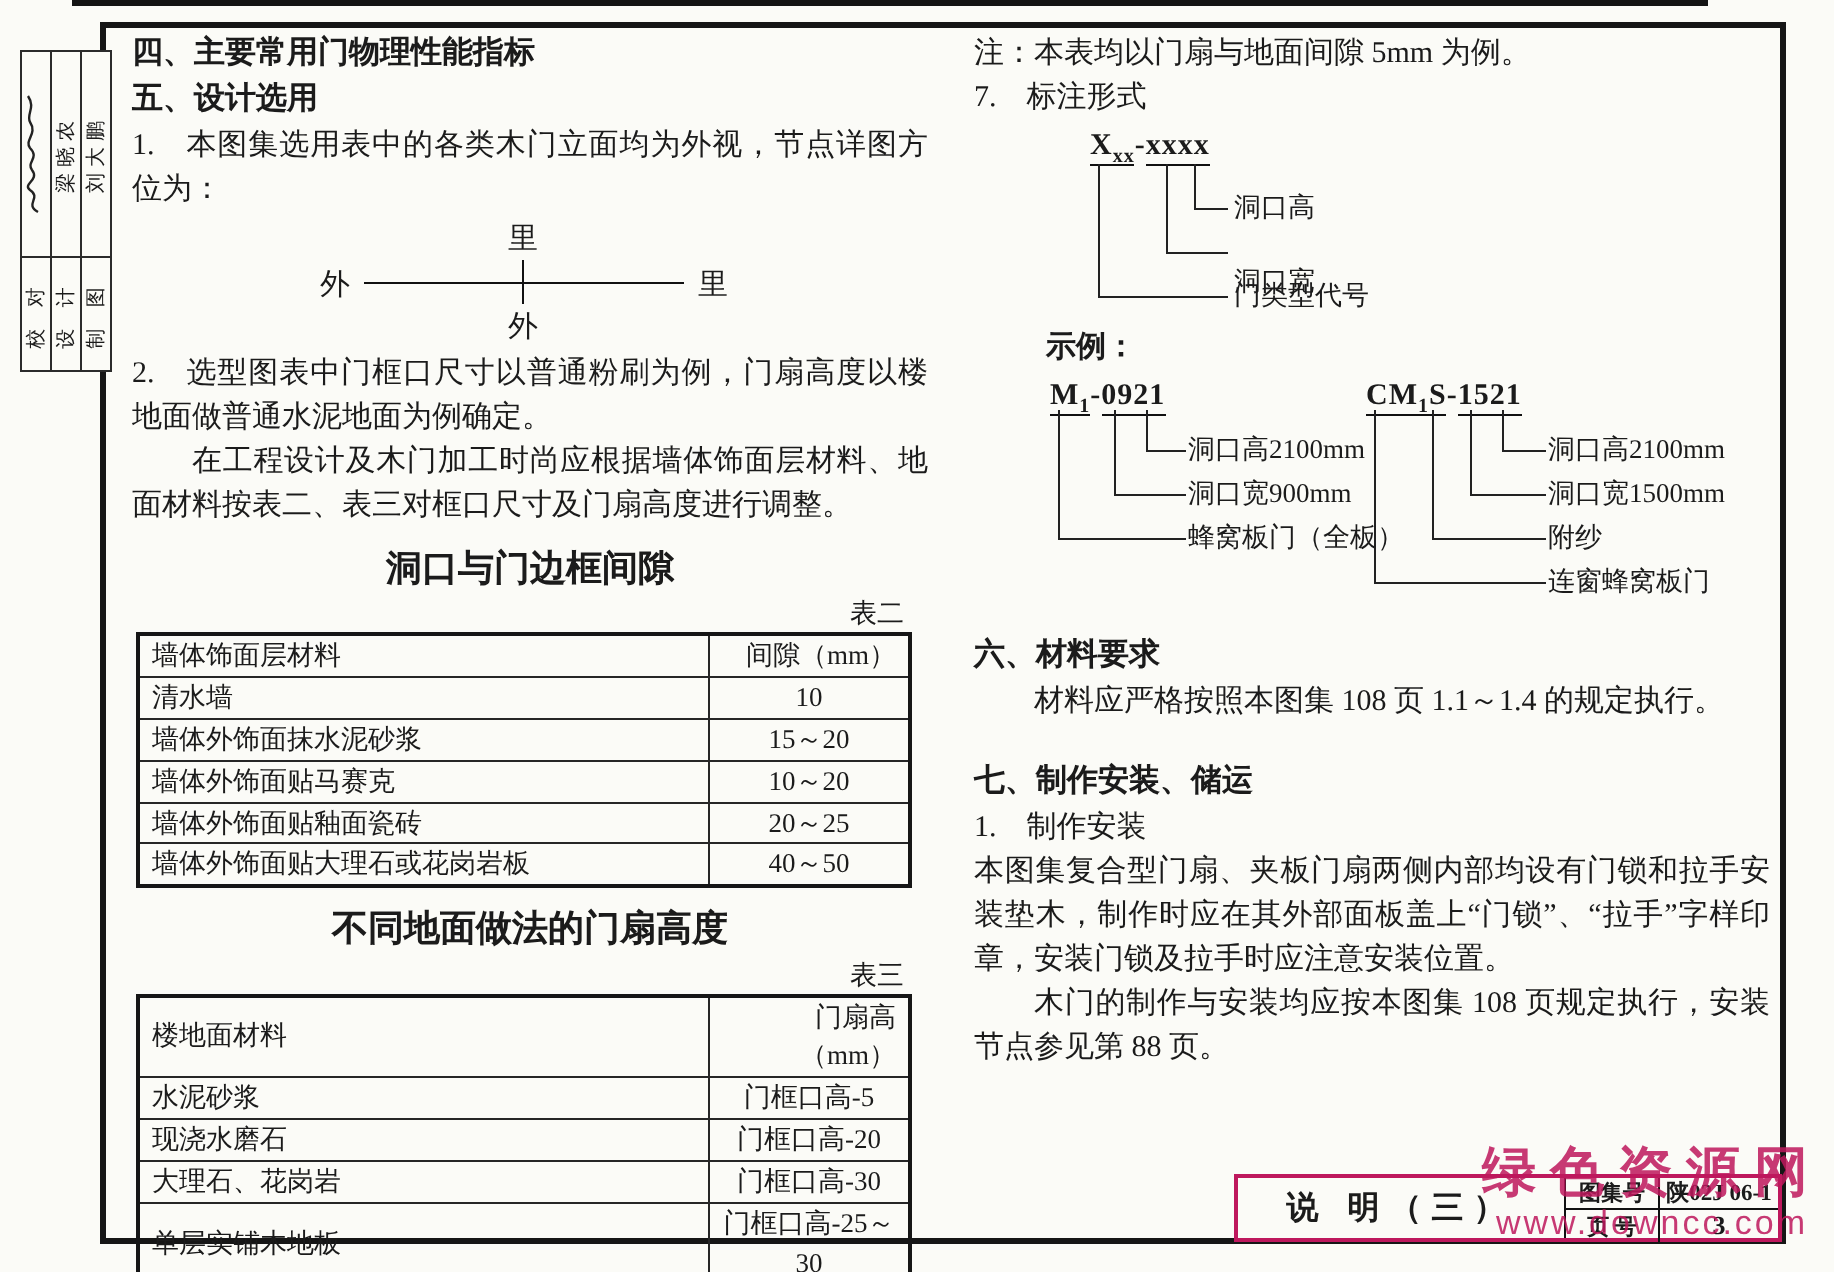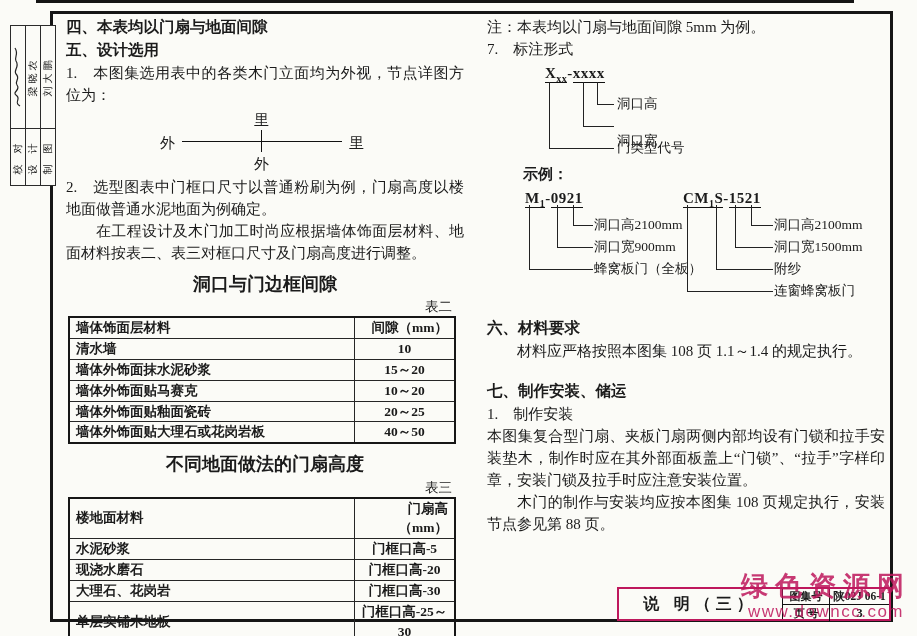--- a/index.html
+++ b/index.html
@@ -35,21 +35,21 @@
   .c-top{left:94px;top:0;}
   .c-bot{left:94px;top:44px;}
   .c-left{left:0;top:23px;}
   .c-right{left:189px;top:23px;}
 
   
   .tbl-title{text-align:center;font-weight:700;font-size:18px;margin-top:7px;
              font-family:Liberation Sans, sans-serif;}
   .tbl-tag{text-align:right;font-size:13.5px;padding-right:12px;line-height:1.25;margin-top:2px;}
   .dtable{width:388px;margin-left:2px;border-collapse:collapse;table-layout:fixed;border:2px solid #161616;}
-  .dtable th,.dtable td{border:1px solid #262626;font-size:13.5px;font-weight:bold;
+  .dtable th,.dtable td{border:1px solid #262626;font-size:13.5px;font-weight:normal;
                         height:19px;padding:0 6px;box-sizing:content-box;}
   .dtable th{text-align:right;}
   .dtable .mat{text-align:left;width:272px;}
   .dtable .val{text-align:center;}
 
   
   .diagram{position:relative;}
   .code{position:absolute;top:0;font-weight:700;font-size:15px;white-space:nowrap;letter-spacing:.5px;}
   .code sub{font-size:10px;}
   .u{border-bottom:1.5px solid #111;padding-bottom:1px;}
@@ -104,21 +104,21 @@
       </tr>
       <tr>
         <td class="sl">制 图</td>
         <td class="sn">刘大鹏</td>
       </tr>
     </tbody>
       </table>
   </div>
 
   <div class="col left-col">
-    <h3 class="hd">四、本表均以门扇与地面间隙</h3>
+    <h3 class="hd">四、主要常用门物理性能指标</h3>
     <h3 class="hd">五、设计选用</h3>
     <p>1.　本图集选用表中的各类木门立面均为外视，节点详图方位为：</p>
 
     <div class="compass">
       <div class="c-h"></div>
       <div class="c-v"></div>
       <span class="c-top">里</span>
       <span class="c-left">外</span>
       <span class="c-right">里</span>
       <span class="c-bot">外</span>

